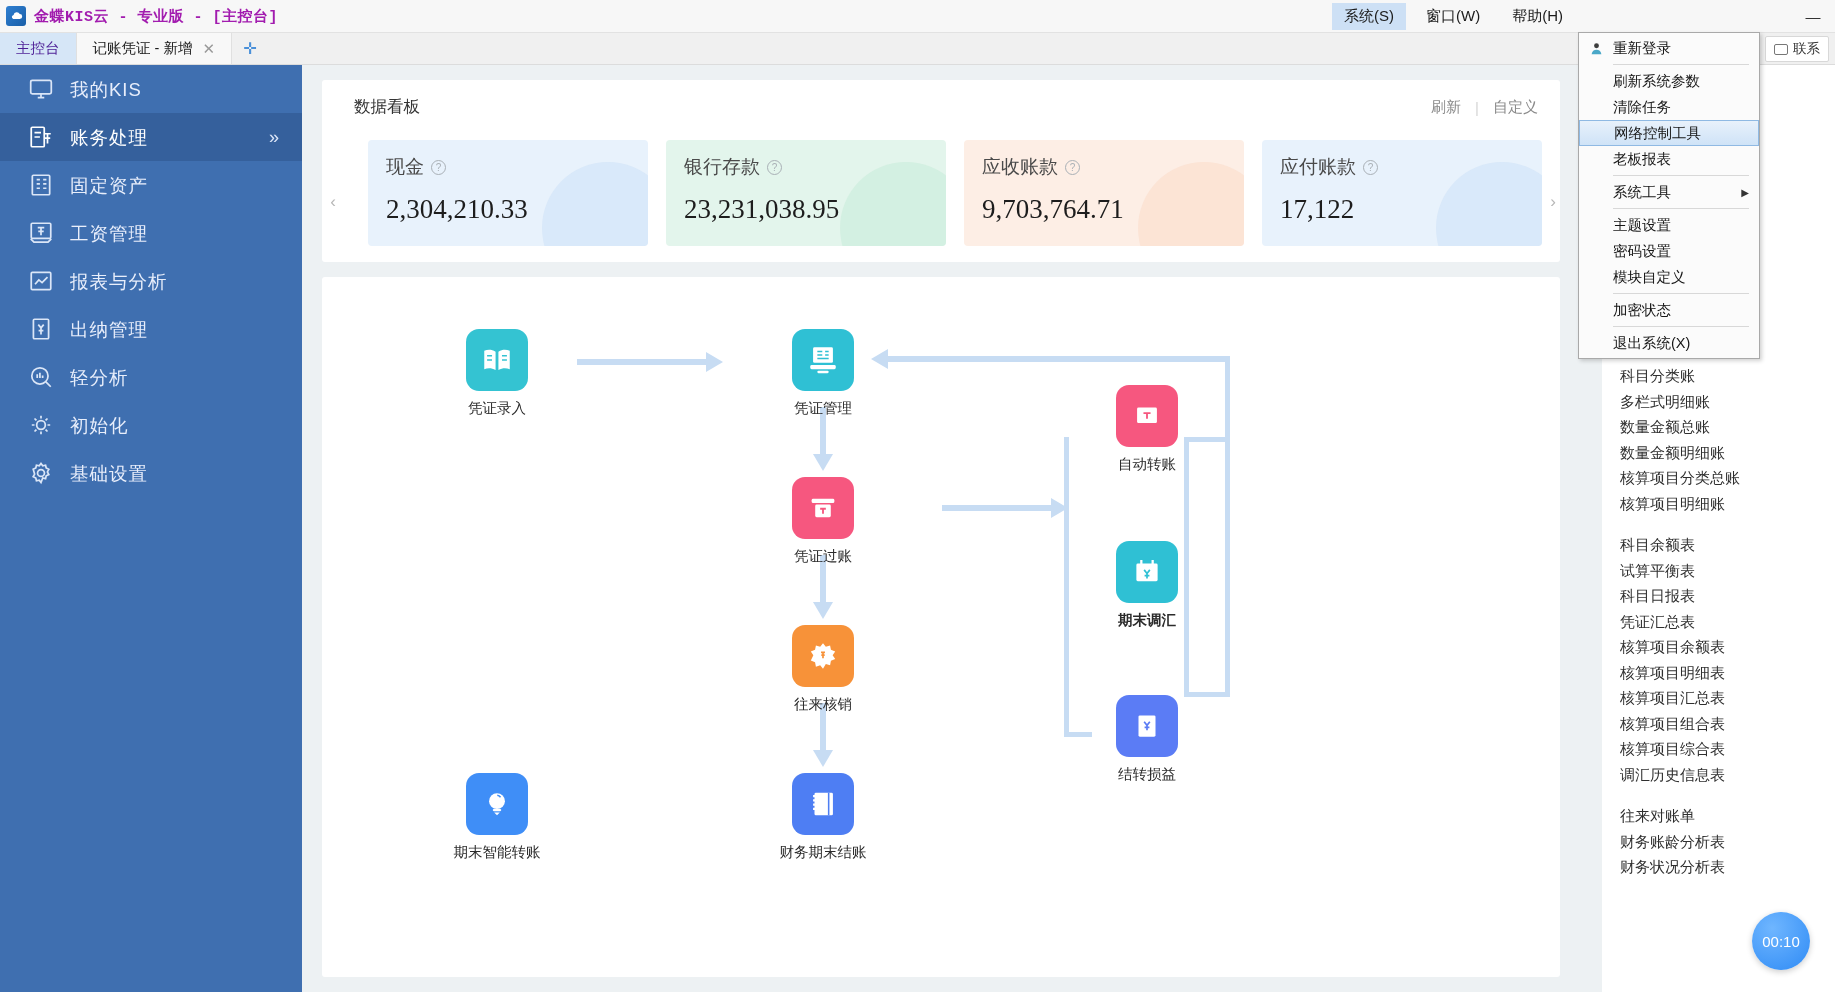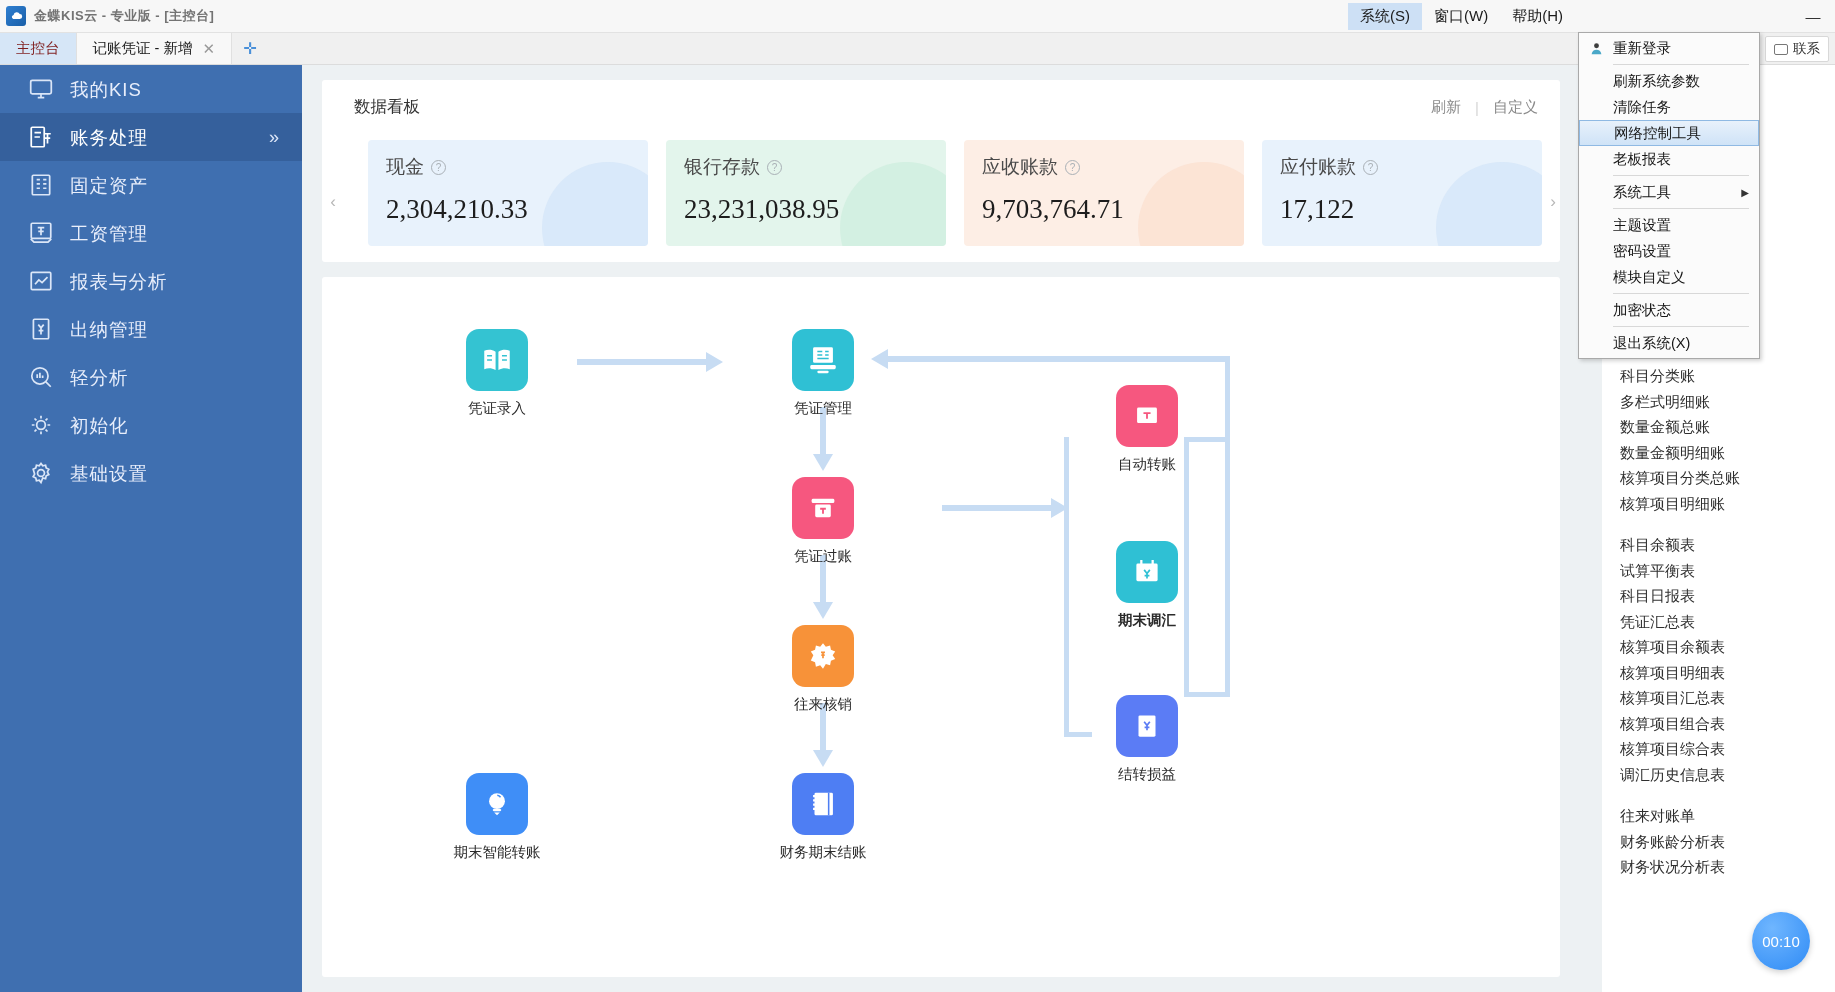--- a/index.html
+++ b/index.html
@@ -17,43 +17,43 @@
     position: absolute; left: 0; top: 0; width: 1835px; height: 33px;
     background: #f7f7f7; border-bottom: 1px solid #e2e2e2;
     display: flex; align-items: center;
   }
   .title-icon {
     width: 20px; height: 20px; margin-left: 6px; margin-right: 8px;
     border-radius: 3px; background: linear-gradient(135deg,#2f7fd1,#1a5fa8);
     display: flex; align-items: center; justify-content: center;
     color: #fff; font-size: 11px;
   }
-  .title-text { font-size: 13px; color: #737373; font-weight: bold; letter-spacing: .5px; }
+  .title-text { font-size: 15px; color: #a21caf; font-weight: bold; letter-spacing: .5px; font-family: Liberation Mono, monospace; }
 
   .menubar {
     position: absolute; right: 260px; top: 2px; display: flex; align-items: center; height: 28px;
   }
   .menu-item {
-    font-size: 15px; color: #1b1b1b; padding: 4px 12px; cursor: default; white-space: nowrap;
+    font-size: 15px; color: #1b1b1b; padding: 4px 12px; cursor: default; white-space: nowrap; margin-left: 8px;
   }
   .menu-item.active { background: #cde0f5; }
 
   .winbtns { position: absolute; right: 2px; top: 0; display: flex; height: 33px; align-items: center; }
   .winbtn { width: 40px; text-align: center; font-size: 15px; color: #333; }
 
   
   .tabstrip {
     position: absolute; left: 0; top: 33px; width: 1835px; height: 32px;
     background: #f0f0f0; border-bottom: 1px solid #dcdcdc; display: flex; align-items: stretch;
   }
   .tab {
     display: flex; align-items: center; padding: 0 16px; font-size: 14.5px; color: #1b1b1b;
     border-right: 1px solid #e0e0e0; background: #f8f8f8; white-space: nowrap;
   }
-  .tab.active { background: #d6e6f7; color: #7f1d1d; }
+  .tab.active { background: #d6e6f7; color: #4c1d95; }
   .tab .closex { margin-left: 10px; color: #999; font-size: 15px; }
   .tab-add {
     display: flex; align-items: center; justify-content: center; width: 36px;
     color: #4a90d9; font-size: 16px;
   }
   .right-toolbar {
     position: absolute; right: 6px; top: 33px; height: 32px; display: flex; align-items: center; gap: 8px;
   }
   .tool-chip {
     display: flex; align-items: center; gap: 5px; font-size: 13.5px; color: #333;

